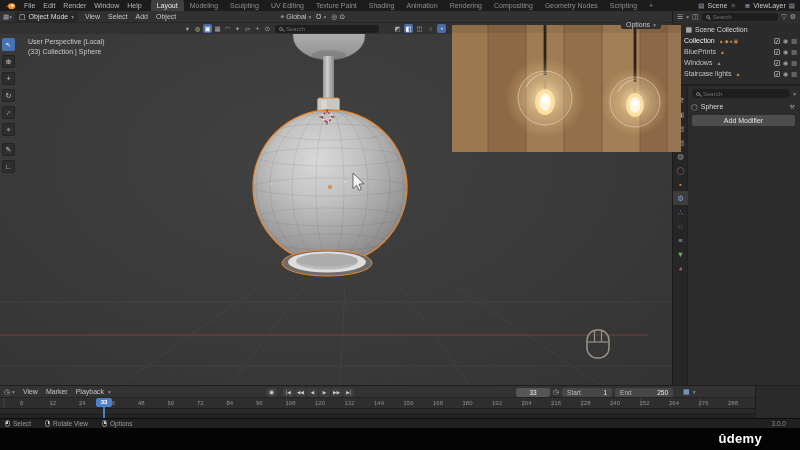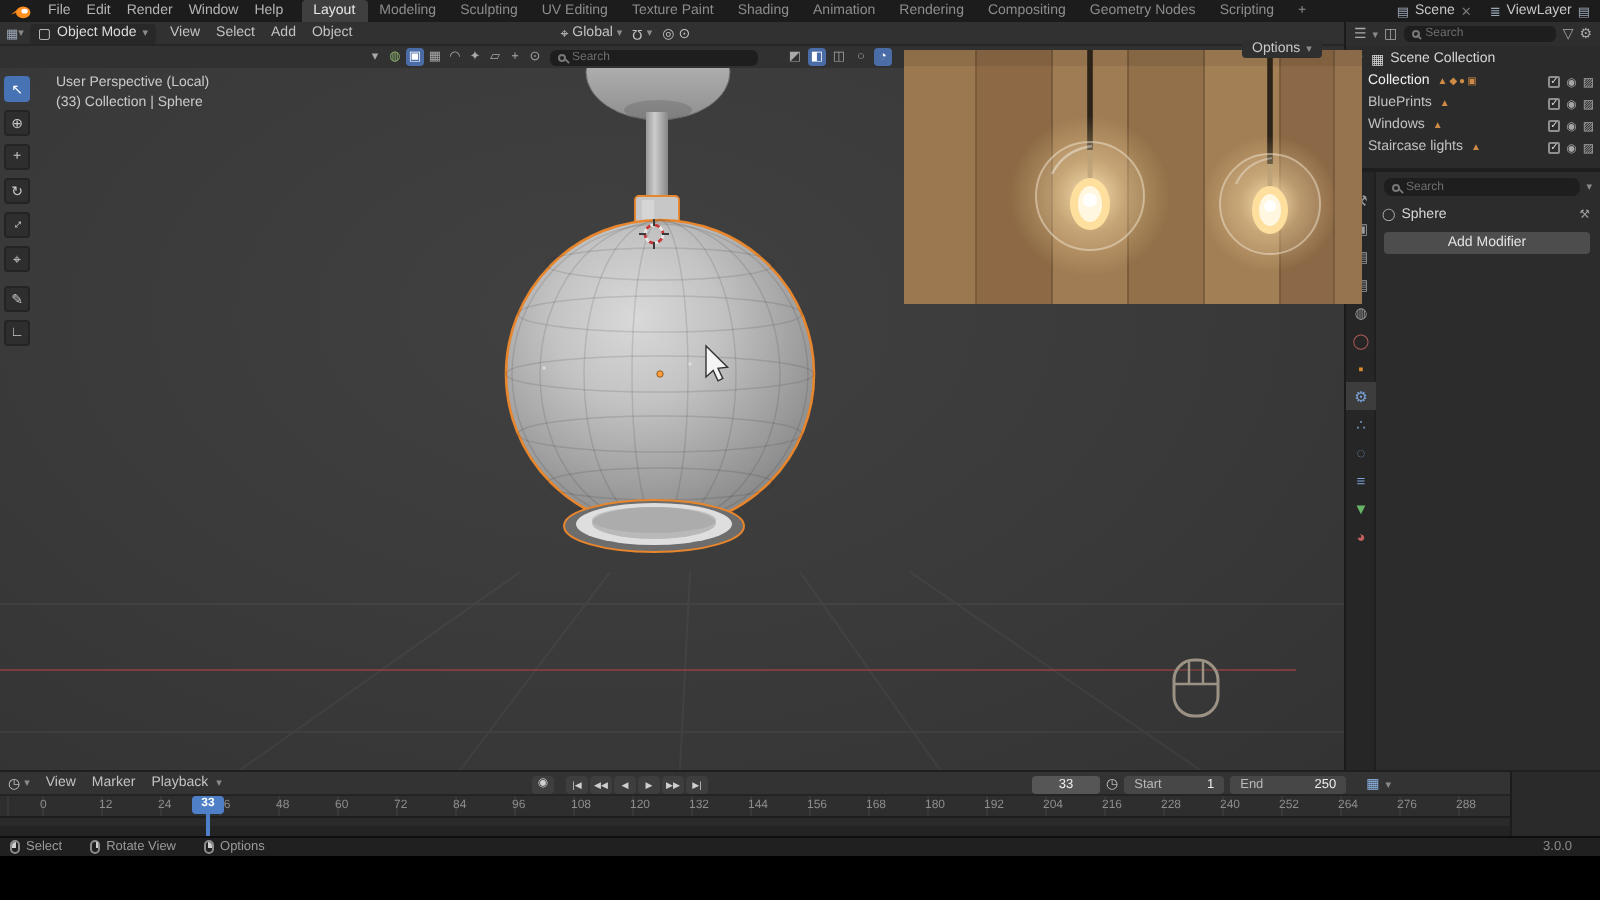--- a/index.html
+++ b/index.html
@@ -606,14 +606,17 @@
       <span class="mbtn mmb"></span>
       <span>Rotate View</span>
     </span>
     <span class="sitem">
       <span class="mbtn rmb"></span>
       <span>Options</span>
     </span>
     <span class="version">3.0.0</span>
   </footer>
 
+  <div class="brand">
+    <span class="udemy">ûdemy</span>
+  </div>
 
 </div>
 
 </body></html>

